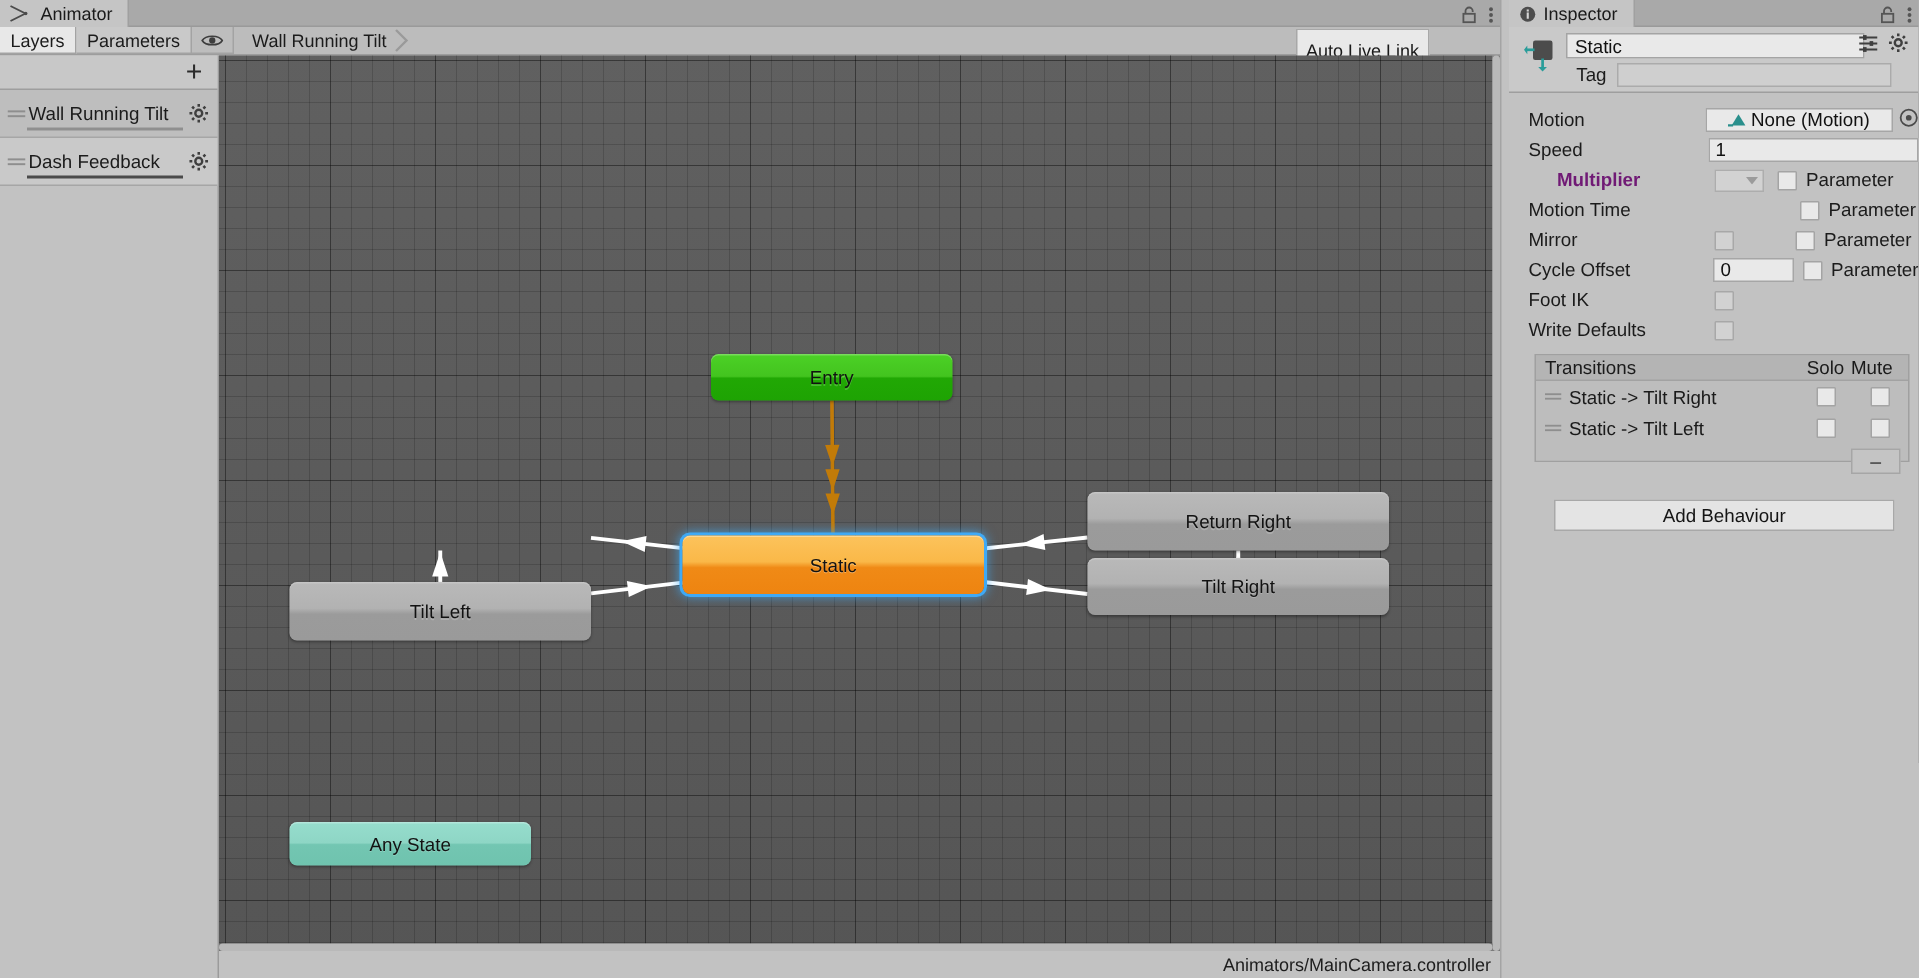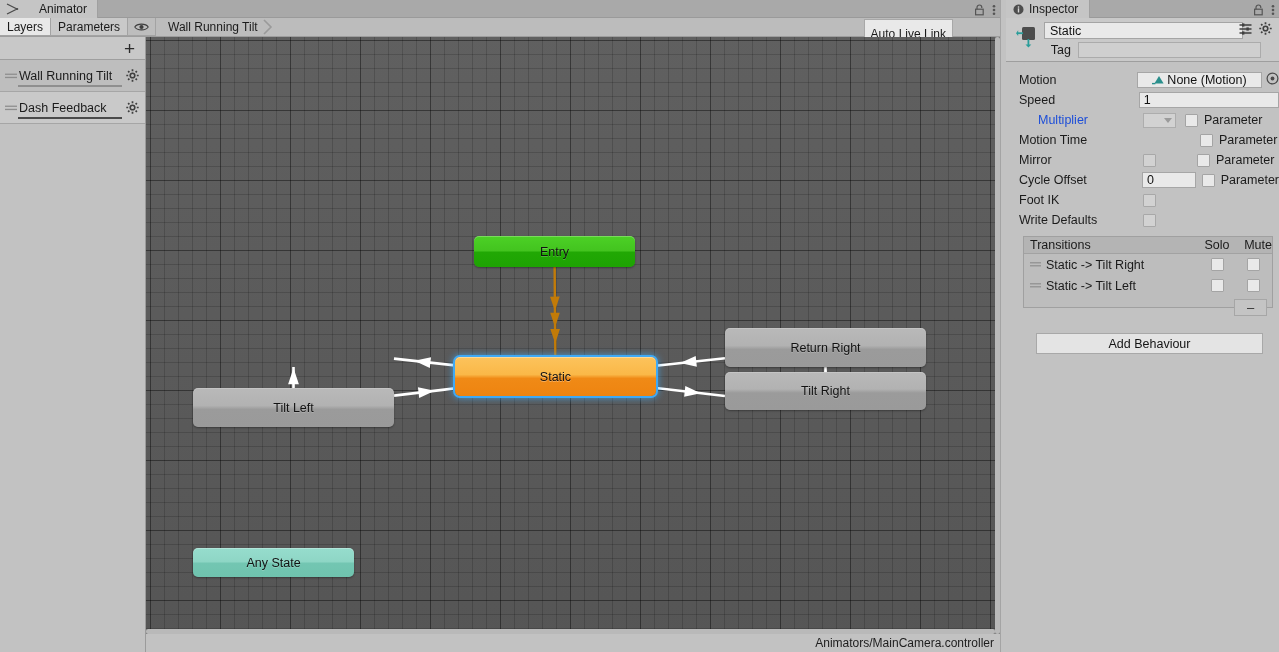--- a/index.html
+++ b/index.html
@@ -20,21 +20,21 @@
     background: #c2c2c2;
   }
   .tabstrip {
     position: absolute; left: 0; top: 0; width: 100%; height: 18px;
     background: #a9a9a9;
     border-bottom: 1px solid #9a9a9a;
   }
   .tab {
     position: absolute; left: 0; top: 0; height: 18px;
     background: #c5c5c5;
-    display: flex; align-items: center; gap: 20px;
+    display: flex; align-items: center; gap: 8px;
     padding: 0 10px 0 6px;
     font-size: 12px;
     border-right: 1px solid #a0a0a0;
   }
   .tab-ico { width: 13px; height: 12px; display:block; }
   .tabstrip-right {
     position: absolute; right: 4px; top: 1px; height: 17px;
     display: flex; align-items: center; gap: 7px;
   }
   .icon-btn { display:block; cursor: default; }
@@ -200,21 +200,21 @@
   .tag-row { position: absolute; left: 0; top: 23px; width: 273px; height: 18px; display: flex; align-items:center; }
   .tag-label { width: 72px; text-align: right; padding-right: 7px; font-size: 12.5px; }
   .tag-field {
     width: 183px; height: 16px; background: #cfcfcf; border: 1px solid #ababab;
   }
 
   
   .props { position: absolute; left: 0; top: 70px; width: 273px; }
   .prow { position: relative; height: 20px; display: flex; align-items: center; }
   .plabel { width: 137px; padding-left: 13px; font-size: 12.5px; color: #1b1b1b; }
-  .plabel.dim { color: #1d4ed8; padding-left: 32px; }
+  .plabel.dim { color: #701a75; padding-left: 32px; font-weight: bold; }
   .field {
     height: 16px; background: #e9e9e9; border: 1px solid #a6a6a6;
     display: flex; align-items: center; padding: 0 4px; font-size: 12.5px; color: #111;
   }
   .field.obj { width: 131px; justify-content: center; gap: 3px; }
   .field.num { width: 131px; }
   .field.num-sm { width: 54px; }
   .cb {
     width: 13px; height: 13px; background: #e9e9e9;
     border: 1px solid #a4a4a4; border-radius: 1px;
@@ -231,21 +231,21 @@
     position: absolute; left: 17px; top: 236px; width: 250px;
     background: #bdbdbd; border: 1px solid #a0a0a0;
   }
   .trans-head {
     height: 17px; background: #b4b4b4; border-bottom: 1px solid #a2a2a2;
     display: flex; align-items: center; font-size: 12.5px;
     padding-left: 6px;
   }
   .trans-head .sp { flex: 1; }
   .trans-head .soloh { width: 34px; text-align: center; }
-  .trans-head .muteh { width: 38px; text-align: right; }
+  .trans-head .muteh { width: 38px; text-align: left; }
   .trans-row {
     height: 21px; display: flex; align-items: center; font-size: 12.5px;
     padding-left: 6px; background: #bdbdbd;
   }
   .trans-row .tgrip { width: 13px; display:flex; align-items:center; }
   .trans-row .tname { flex: 1; padding-left: 3px; }
   .trans-row .tcb { width: 34px; display: flex; justify-content: center; }
   .trans-row .tcb2 { width: 38px; display: flex; justify-content: center; }
   .trans-foot { height: 11px; background: #bdbdbd; }
   .minus-btn {

